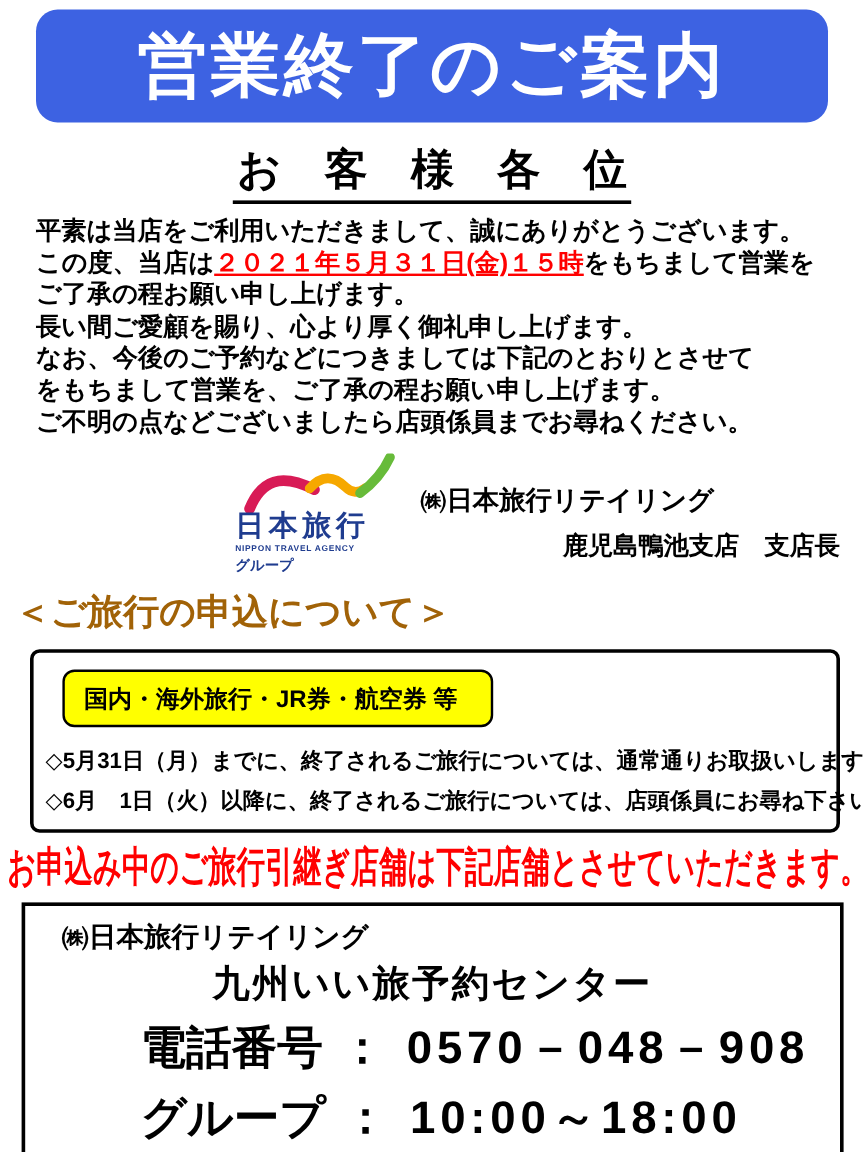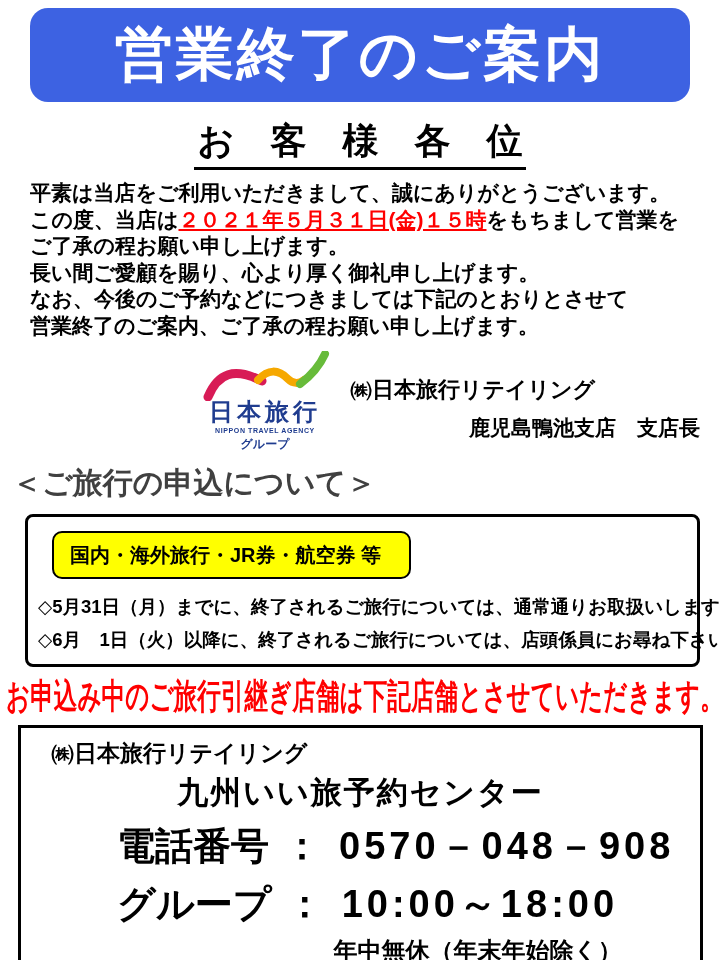--- a/index.html
+++ b/index.html
@@ -35,33 +35,33 @@
   
   .body-text {
     margin: 10px 18px 0 30px;
     font-size: 21px; font-weight: bold; line-height: 26.5px;
     color: #000;
   }
   .red-underline { color: #ff0000; text-decoration: underline; }
 
   
   .sig-row { display: flex; margin: 12px 0 0 196px; height: 98px; }
-  .logo { width: 138px; text-align: center; }
+  .logo { width: 138px; }
   .logo svg { display: block; margin: 0 auto; }
   .logo-main  { color: #1f3c8f; font-size: 24px; font-weight: bold; letter-spacing: 4px; line-height: 1; margin-top: -1px; white-space: nowrap; }
   .logo-sub   { color: #1f3c8f; font-size: 7px;  font-weight: bold; letter-spacing: 0.6px; margin-top: 3px; white-space: nowrap; }
   .logo-group { color: #1f3c8f; font-size: 12px; font-weight: bold; margin-top: 2px; }
   .sig-text { margin-left: 16px; width: 350px; padding-top: 24px; }
   .sig-company { font-size: 22px; font-weight: bold; white-space: nowrap; }
   .sig-branch  { font-size: 21px; font-weight: bold; text-align: right; margin-top: 9px; white-space: nowrap; }
 
   
   .section-heading {
     margin: 14px 0 0 12px;
-    font-size: 30px; font-weight: bold; color: #404040;
+    font-size: 30px; font-weight: bold; color: #a16207;
     white-space: nowrap;
   }
 
   
   .box1 {
     margin: 10px 20px 0 25px;
     border: 3px solid #000; border-radius: 8px;
     padding: 14px 6px 12px 10px;
   }
   .category-label {
@@ -105,21 +105,22 @@
 <div class="salutation-wrap">
   <span class="salutation">お　客　様　各　位</span>
 </div>
 
 <div class="body-text">
   <div>平素は当店をご利用いただきまして、誠にありがとうございます。</div>
   <div><span>この度、当店は</span><span class="red-underline">２０２１年５月３１日(金)１５時</span><span>をもちまして営業を</span></div>
   <div>ご了承の程お願い申し上げます。</div>
   <div>長い間ご愛顧を賜り、心より厚く御礼申し上げます。</div>
   <div>なお、今後のご予約などにつきましては下記のとおりとさせて</div>
-  <div>営業終了のご案内、ご了承の程お願い申し上げます。</div>
+  <div>をもちまして営業を、ご了承の程お願い申し上げます。</div>
+  <div>ご不明の点などございましたら店頭係員までお尋ねください。</div>
 </div>
 
 <div class="sig-row">
   <div class="logo">
     <span>
       <svg width="130" height="50" viewBox="0 0 130 50">
         <path d="M 8,46 C 18,22 34,16 62,30" stroke="#d81b56" stroke-width="9" fill="none" stroke-linecap="round"></path>
         <path d="M 58,29 C 68,18 78,18 88,28 C 93,33 99,33 104,29" stroke="#f6a800" stroke-width="8" fill="none" stroke-linecap="round"></path>
         <path d="M 100,33 C 112,24 120,14 125,3" stroke="#67bb3a" stroke-width="8" fill="none" stroke-linecap="round"></path>
       </svg>

